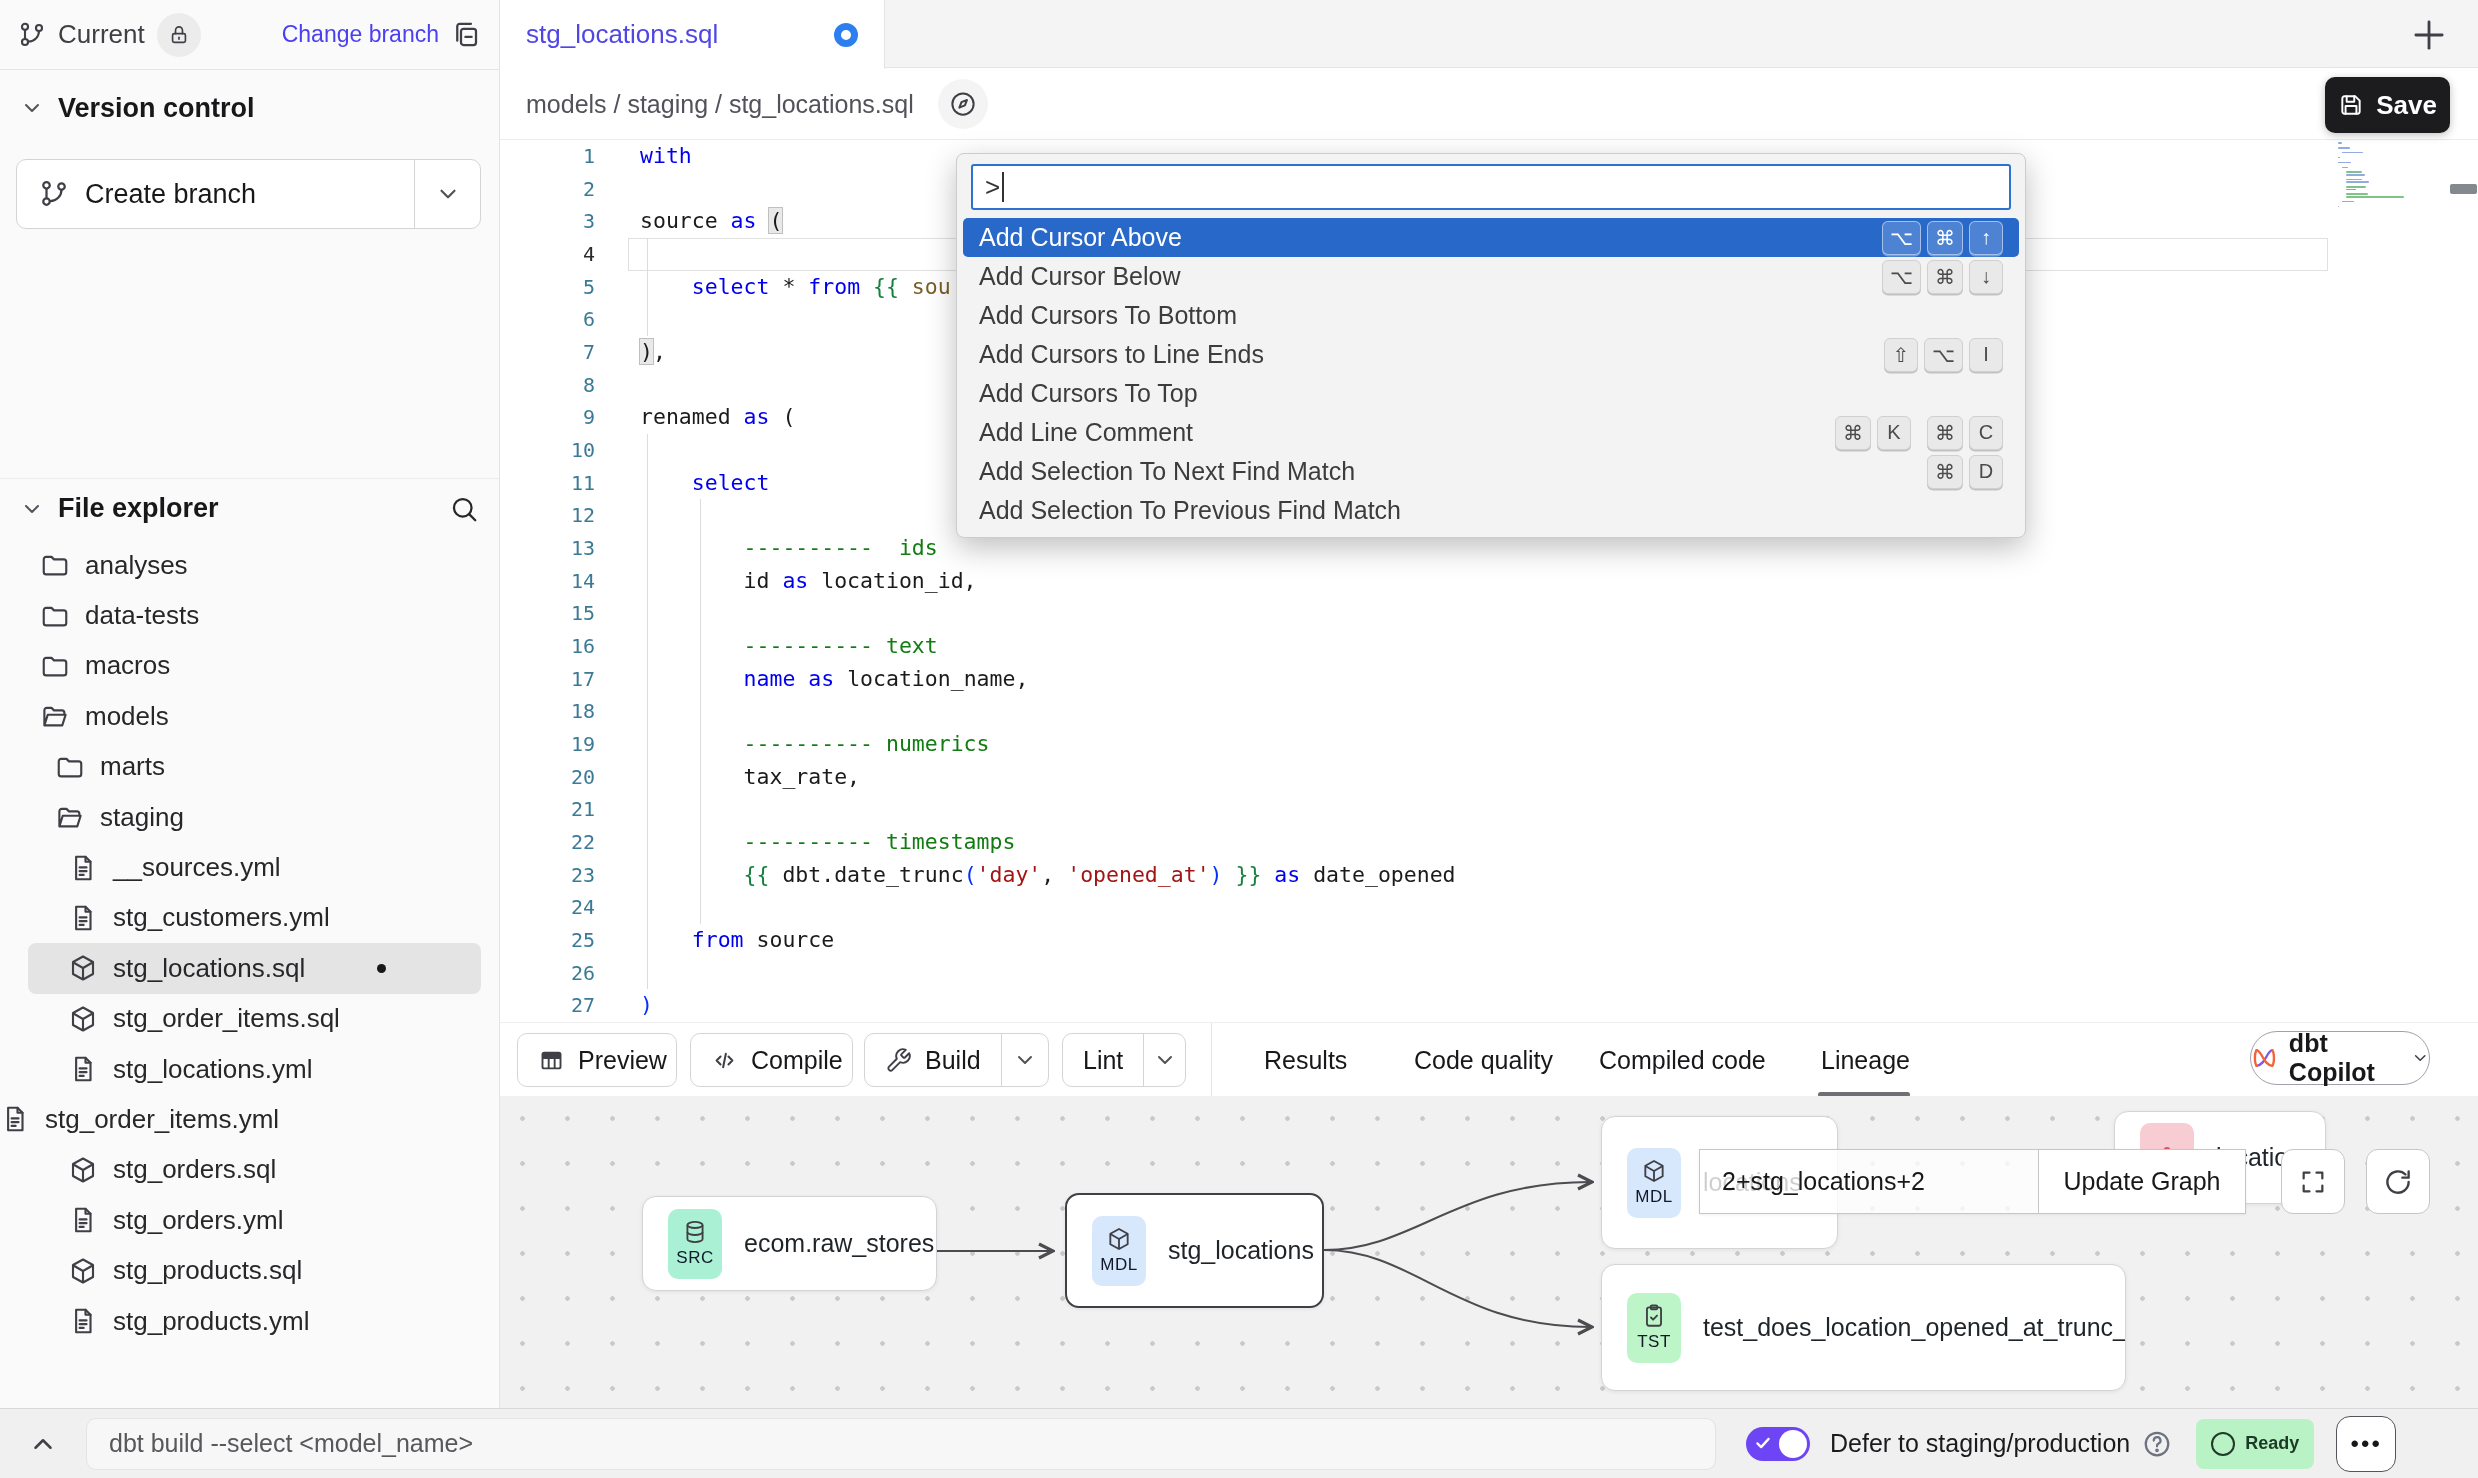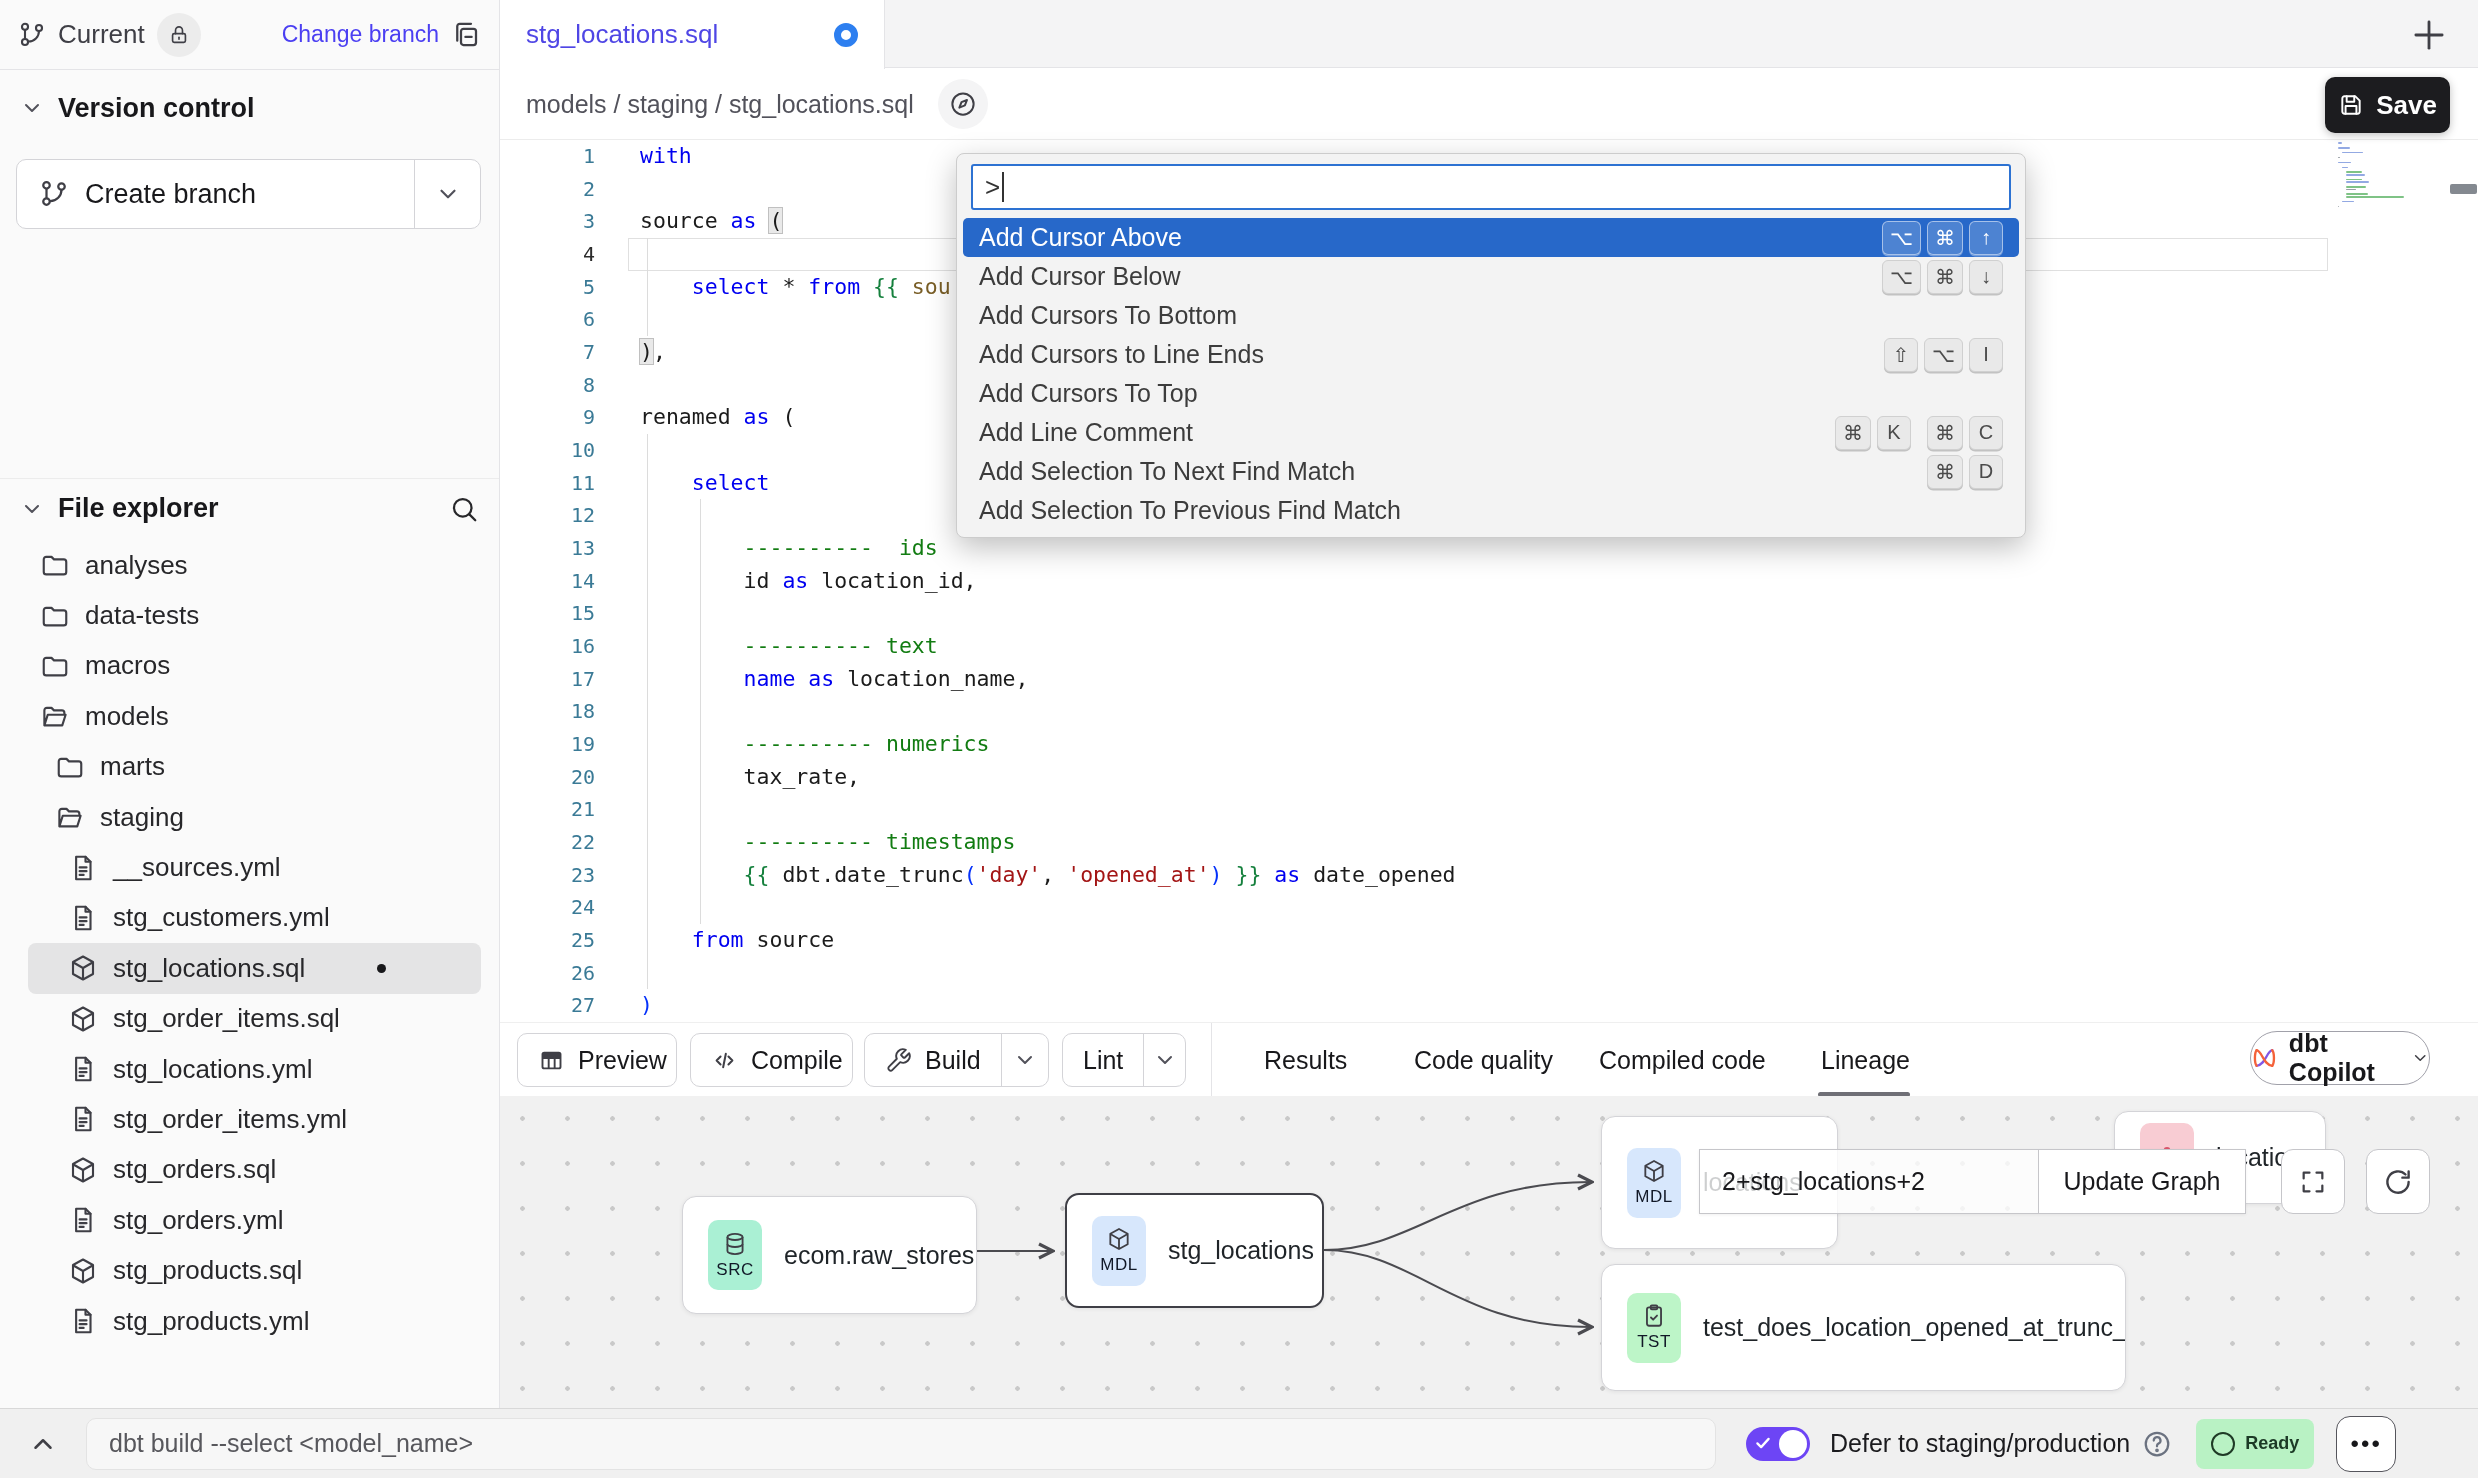--- a/index.html
+++ b/index.html
@@ -285,21 +285,21 @@
             <svg viewBox="0 0 24 24" fill="none" stroke="currentColor" stroke-width="1.7" stroke-linecap="round" stroke-linejoin="round">
               <path d="M6.5 3h7.5l4 4v14h-11.5z"></path>
               <path d="M14 3v4h4"></path>
               <line x1="9.3" y1="11.5" x2="14.8" y2="11.5"></line>
               <line x1="9.3" y1="14.5" x2="14.8" y2="14.5"></line>
               <line x1="9.3" y1="17.5" x2="12.5" y2="17.5"></line>
             </svg>
           </span>
           <span>stg_locations.yml</span>
         </div>
-        <div class="file-row" style="padding-left: 68px;">
+        <div class="file-row" style="">
           <span class="fic icon">
             <svg viewBox="0 0 24 24" fill="none" stroke="currentColor" stroke-width="1.7" stroke-linecap="round" stroke-linejoin="round">
               <path d="M6.5 3h7.5l4 4v14h-11.5z"></path>
               <path d="M14 3v4h4"></path>
               <line x1="9.3" y1="11.5" x2="14.8" y2="11.5"></line>
               <line x1="9.3" y1="14.5" x2="14.8" y2="14.5"></line>
               <line x1="9.3" y1="17.5" x2="12.5" y2="17.5"></line>
             </svg>
           </span>
           <span>stg_order_items.yml</span>
@@ -600,21 +600,21 @@
       <defs>
         <marker id="arr" markerWidth="9" markerHeight="9" refX="7" refY="4.5" orient="auto">
           <path d="M1 1 L8 4.5 L1 8" fill="none" stroke="#4b4b50" stroke-width="1.6"></path>
         </marker>
       </defs>
       <path d="M437 155 L551 155" fill="none" stroke="#4b4b50" stroke-width="2" marker-end="url(#arr)"></path>
       <path d="M824 154 C 915 154, 955 86, 1090 86" fill="none" stroke="#4b4b50" stroke-width="2" marker-end="url(#arr)"></path>
       <path d="M824 154 C 915 154, 955 231, 1090 231" fill="none" stroke="#4b4b50" stroke-width="2" marker-end="url(#arr)"></path>
     </svg>
     <div id="lineage-nodes">
-        <div class="lnode" style="left: 142px; top: 100px; width: 295px; height: 118px; margin-left: 40px;">
+        <div class="lnode" style="left: 142px; top: 100px; width: 295px; height: 95px;">
           <span class="badge" style="background: rgb(170, 240, 212);">
             <span class="bic icon">
               <svg viewBox="0 0 24 24" fill="none" stroke="currentColor" stroke-width="1.7">
                 <ellipse cx="12" cy="5.5" rx="7" ry="2.8"></ellipse>
                 <path d="M5 5.5v6.5c0 1.55 3.13 2.8 7 2.8s7-1.25 7-2.8V5.5"></path>
                 <path d="M5 12v6.5c0 1.55 3.13 2.8 7 2.8s7-1.25 7-2.8V12"></path>
               </svg>
             </span>
             <span class="bt">SRC</span>
           </span>

